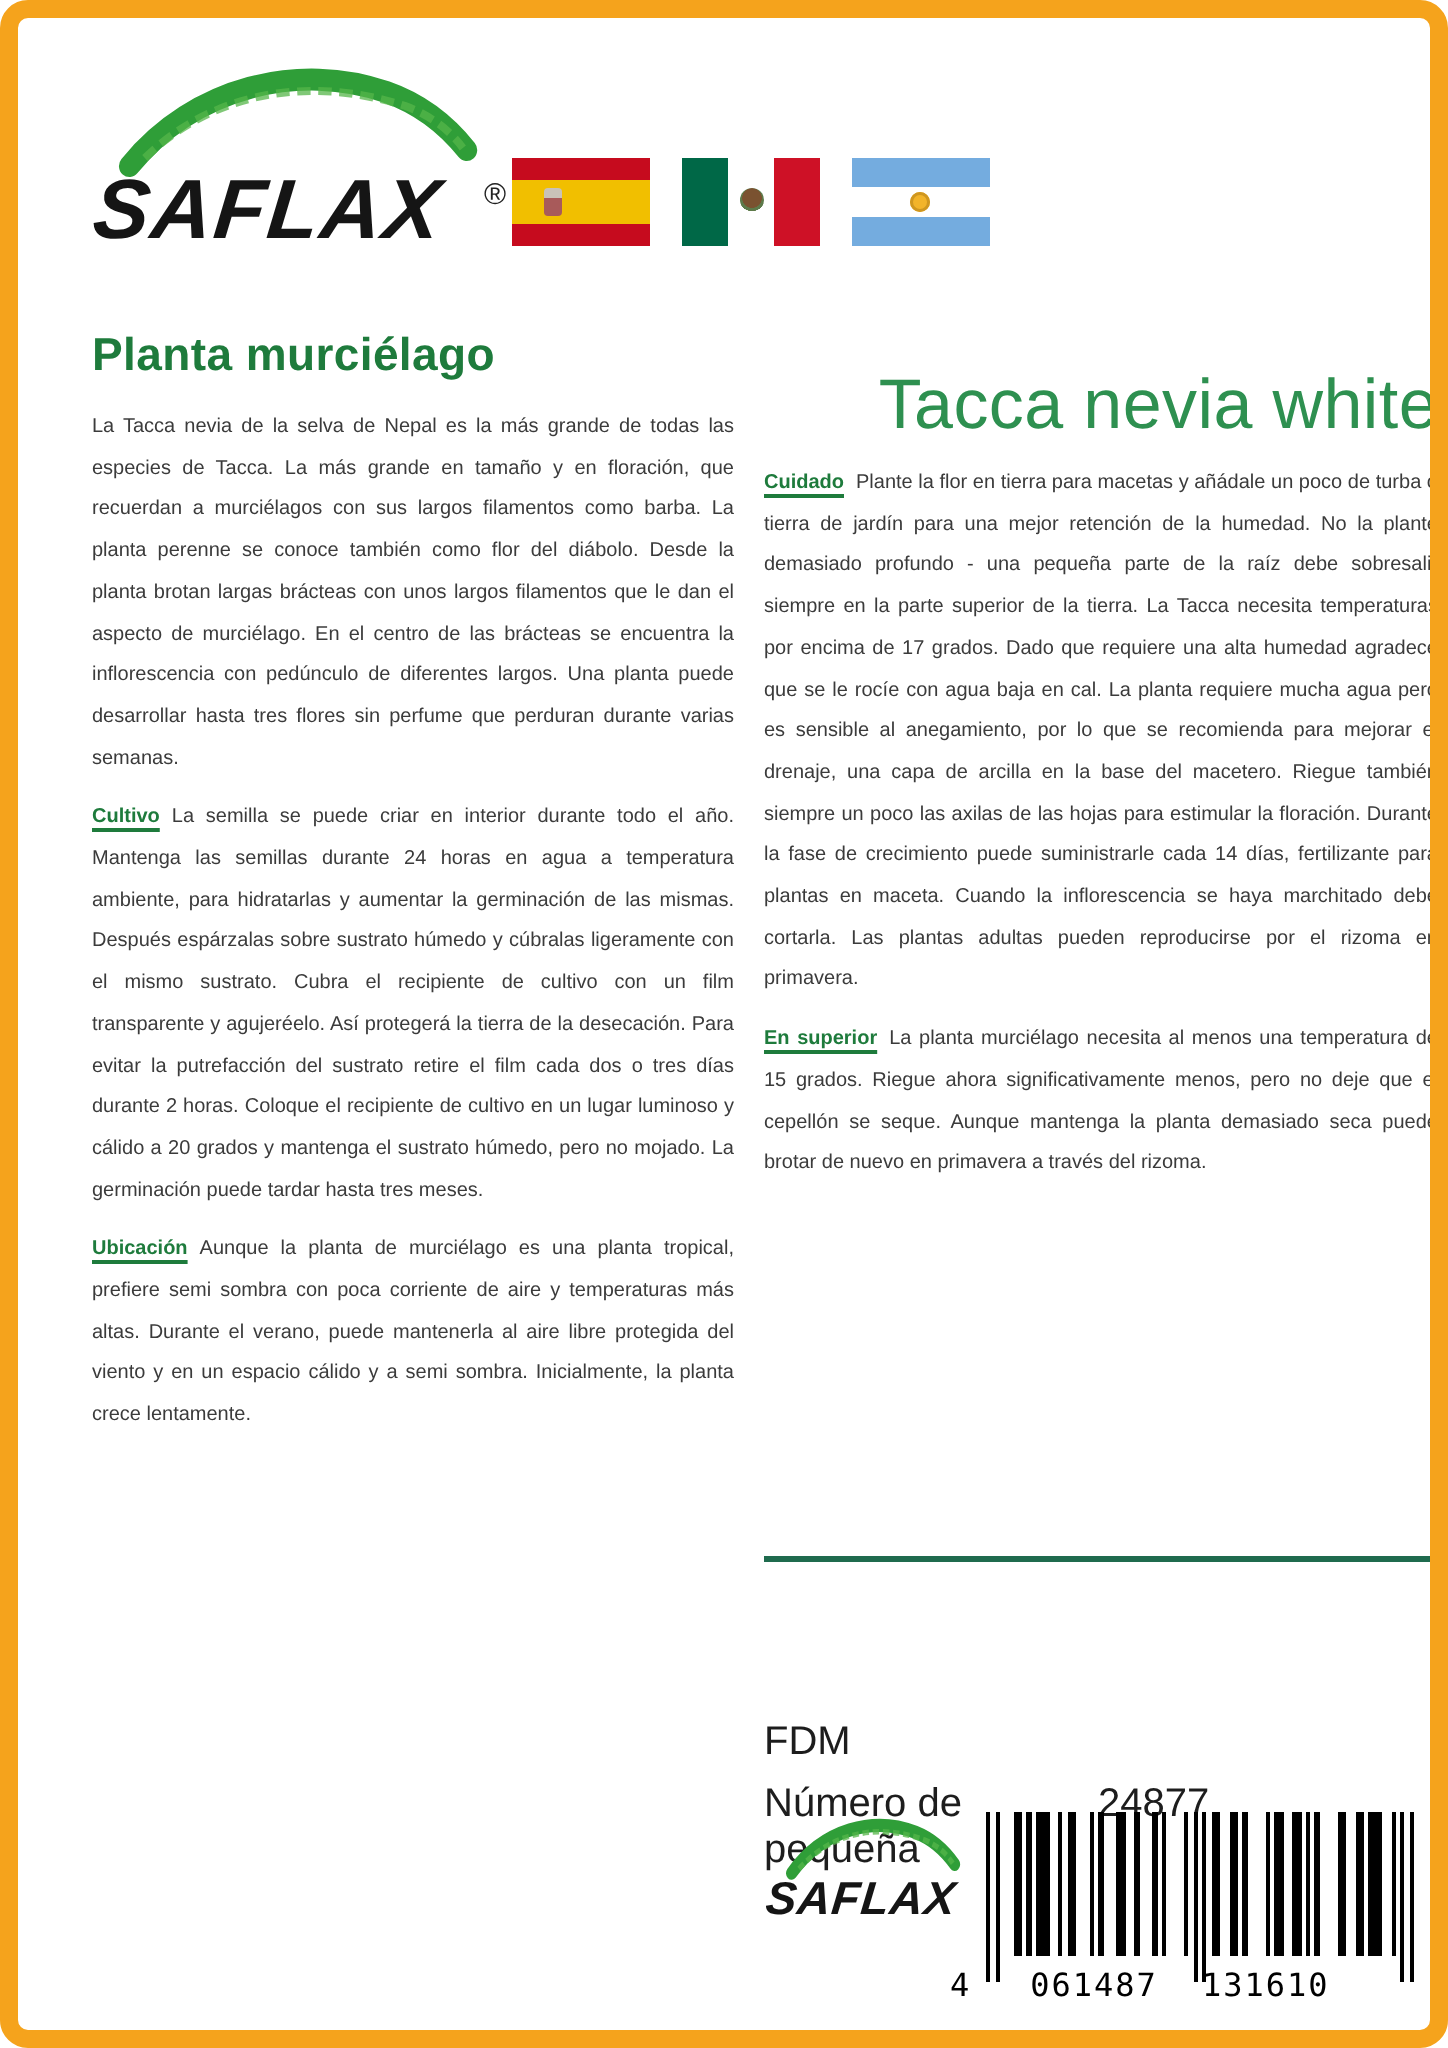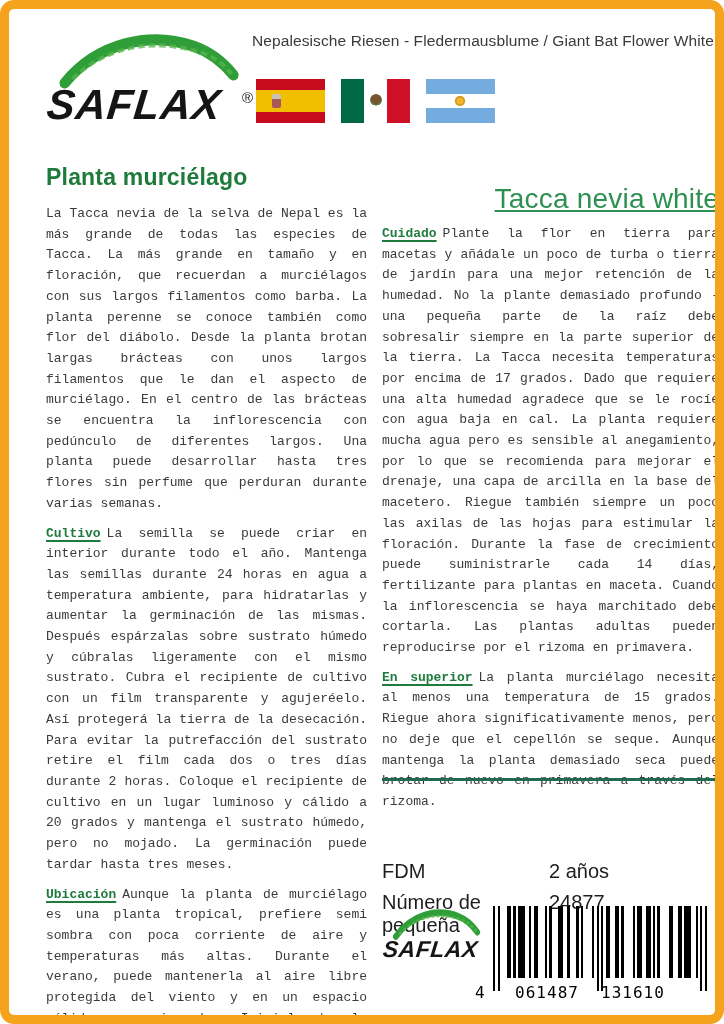--- a/index.html
+++ b/index.html
@@ -45,26 +45,26 @@
     position:absolute;left:29px;top:17px;width:10px;height:10px;border-radius:50%;
     background:#F2B42A;box-shadow:inset 0 0 0 1.5px #CF9720;
   }
   
   .col-left{position:absolute;left:37px;top:155px;width:321px;}
   .col-left h1{
     margin:0 0 13px 0;font-size:23px;font-weight:bold;color:var(--accent-green);letter-spacing:0.2px;
   }
   .col-right{position:absolute;left:373px;top:174px;width:337px;}
   .col-right h2{
-    margin:0 0 9px 0;font-size:28px;font-weight:normal;color:var(--title-green);
-    text-align:right;letter-spacing:0.2px;text-decoration:underline;
+    margin:0 0 9px 0;font-size:35px;font-weight:normal;color:var(--title-green);
+    text-align:right;letter-spacing:0.2px;
   }
   .body-par{
-    margin:0 0 9px 0;font-size:13px;line-height:20.7px;color:var(--body-text);
-    text-align:justify;hyphens:auto;font-family:Liberation Mono, monospace;-webkit-hyphens:auto;
+    margin:0 0 9px 0;font-size:10px;line-height:20.7px;color:var(--body-text);
+    text-align:justify;hyphens:auto;-webkit-hyphens:auto;
   }
   .sec-head{color:var(--accent-green);font-weight:bold;}
   .sec-head:not(:empty){
     text-decoration:underline;text-decoration-thickness:2px;text-underline-offset:3px;
     margin-right:6px;
   }
   
   .divider{position:absolute;left:373px;top:769px;width:337px;height:3px;background:var(--divider-green);}
   .info{position:absolute;left:373px;top:851px;width:337px;}
   .info-row{display:flex;margin-bottom:8px;font-size:20px;color:#1d1d1d;}
@@ -94,21 +94,20 @@
 
   <div class="logo-main">
     <svg class="logo-arc" viewBox="0 0 190 58" preserveAspectRatio="none">
       <path d="M6,50 C40,10 95,-2 140,13 C158,19 172,30 182,42" stroke="#2F9E38" stroke-width="11" fill="none" stroke-linecap="round"></path>
       <path d="M14,46 C48,14 98,4 150,20 C164,25 174,33 180,41" stroke="#55B54A" stroke-width="4" fill="none" stroke-dasharray="7 4" opacity="0.75"></path>
     </svg>
     <div class="logo-text">SAFLAX</div>
     <div class="logo-reg">®</div>
   </div>
 
-  <div class="subtitle">Nepalesische Riesen - Fledermausblume / Giant Bat Flower White</div>
 
   <div class="flags">
     <div class="flag flag-es">
         <div class="emblem"></div>
       </div>
     <div class="flag flag-mx">
         <div class="emblem"></div>
       </div>
     <div class="flag flag-ar">
         <div class="emblem"></div>
@@ -126,21 +125,20 @@
     <h2>Tacca nevia white</h2>
     <p class="body-par" lang="es"><span class="sec-head">Cuidado</span><span>Plante la flor en tierra para macetas y añádale un poco de turba o tierra de jardín para una mejor retención de la humedad. No la plante demasiado profundo - una pequeña parte de la raíz debe sobresalir siempre en la parte superior de la tierra. La Tacca necesita temperaturas por encima de 17 grados. Dado que requiere una alta humedad agradece que se le rocíe con agua baja en cal. La planta requiere mucha agua pero es sensible al anegamiento, por lo que se recomienda para mejorar el drenaje, una capa de arcilla en la base del macetero. Riegue también siempre un poco las axilas de las hojas para estimular la floración. Durante la fase de crecimiento puede suministrarle cada 14 días, fertilizante para plantas en maceta. Cuando la inflorescencia se haya marchitado debe cortarla. Las plantas adultas pueden reproducirse por el rizoma en primavera.</span></p>
     <p class="body-par" lang="es"><span class="sec-head">En superior</span><span>La planta murciélago necesita al menos una temperatura de 15 grados. Riegue ahora significativamente menos, pero no deje que el cepellón se seque. Aunque mantenga la planta demasiado seca puede brotar de nuevo en primavera a través del rizoma.</span></p>
   </div>
 
   <div class="divider"></div>
 
   <div class="info">
     <div class="info-row">
       <div class="info-label">FDM</div>
-      <div class="info-value">2 años</div>
     </div>
     <div class="info-row">
       <div class="info-label">Número de pequeña</div>
       <div class="info-value">24877</div>
     </div>
   </div>
 
   <div class="footer-logo">
     <svg class="logo-arc" viewBox="0 0 190 58" preserveAspectRatio="none">
       <path d="M6,50 C40,10 95,-2 140,13 C158,19 172,30 182,42" stroke="#2F9E38" stroke-width="12" fill="none" stroke-linecap="round"></path>

